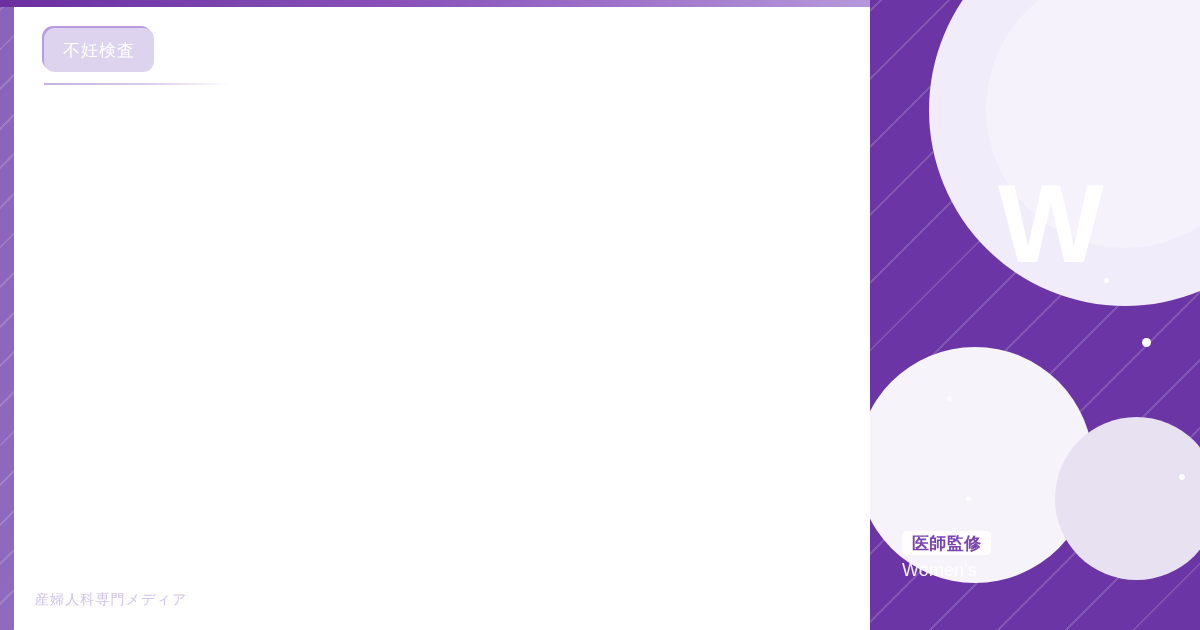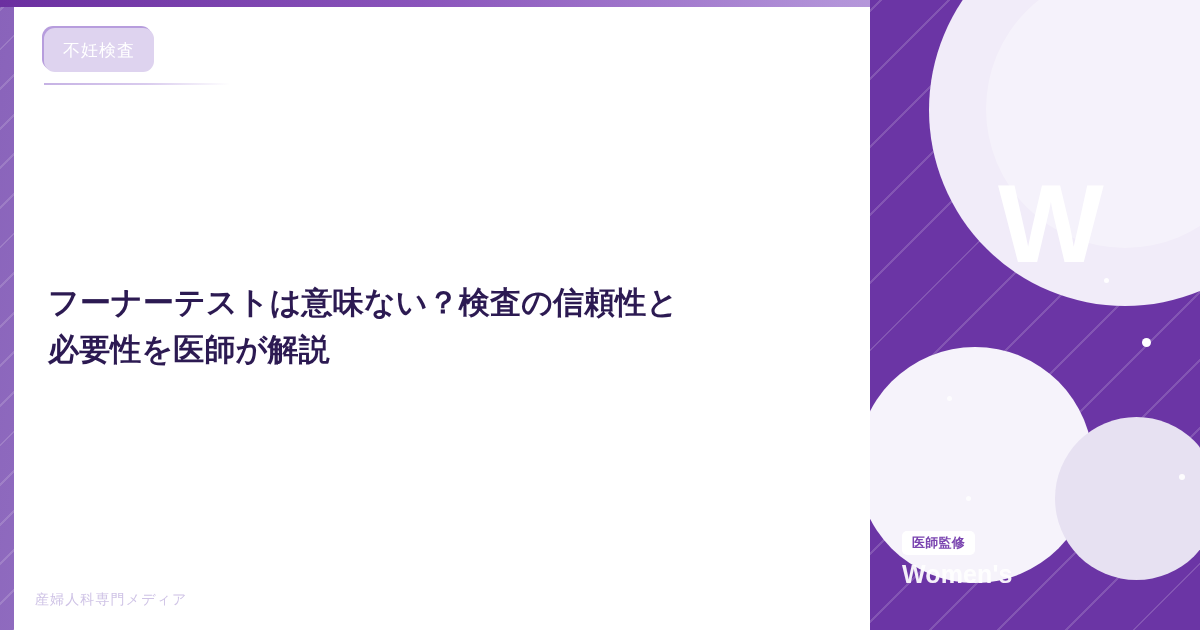--- a/index.html
+++ b/index.html
@@ -150,30 +150,30 @@
   }
 
   
   .sup-badge {
     position:absolute; left:32px; top:531px;
     display:inline-flex; align-items:center; justify-content:center;
     height:24px; padding:0 10px;
     background:#ffffff;
     border-radius:5px;
     color:#7a44b0;
-    font-size:13px; font-weight:700;
+    font-size:17px; font-weight:700;
     letter-spacing:.02em;
   }
 
   
   .brand-name {
     position:absolute; left:32px; top:559px;
     color:#ffffff;
-    font-size:25px;
-    font-weight:700;
+    font-size:18px;
+    font-weight:400;
     line-height:1.24;
     letter-spacing:.005em;
   }
   .brand-name .bn { display:block; }
   .brand-name .bn-1 { opacity:.93; }
 </style>
 </head>
 <body>
 
 <div id="og-card">
@@ -183,24 +183,20 @@
   </div>
   <div class="top-bar"></div>
 
   <div class="content-card">
 
     <div class="badge-wrap">
       <span class="category-badge">不妊検査</span>
     </div>
     <div class="badge-underline"></div>
 
-    <h1 class="headline">
-      <span class="ln">フーナーテストは意味ない？検査の信頼性と</span>
-      <span class="ln">必要性を医師が解説</span>
-    </h1>
 
     <div class="media-tag">産婦人科専門メディア</div>
   </div>
 
   <aside class="brand-panel">
     <div class="panel-stripes"></div>
 
     <div class="circ circ-top"></div>
     <div class="circ circ-top-inner"></div>
     <div class="circ circ-bl"></div>

